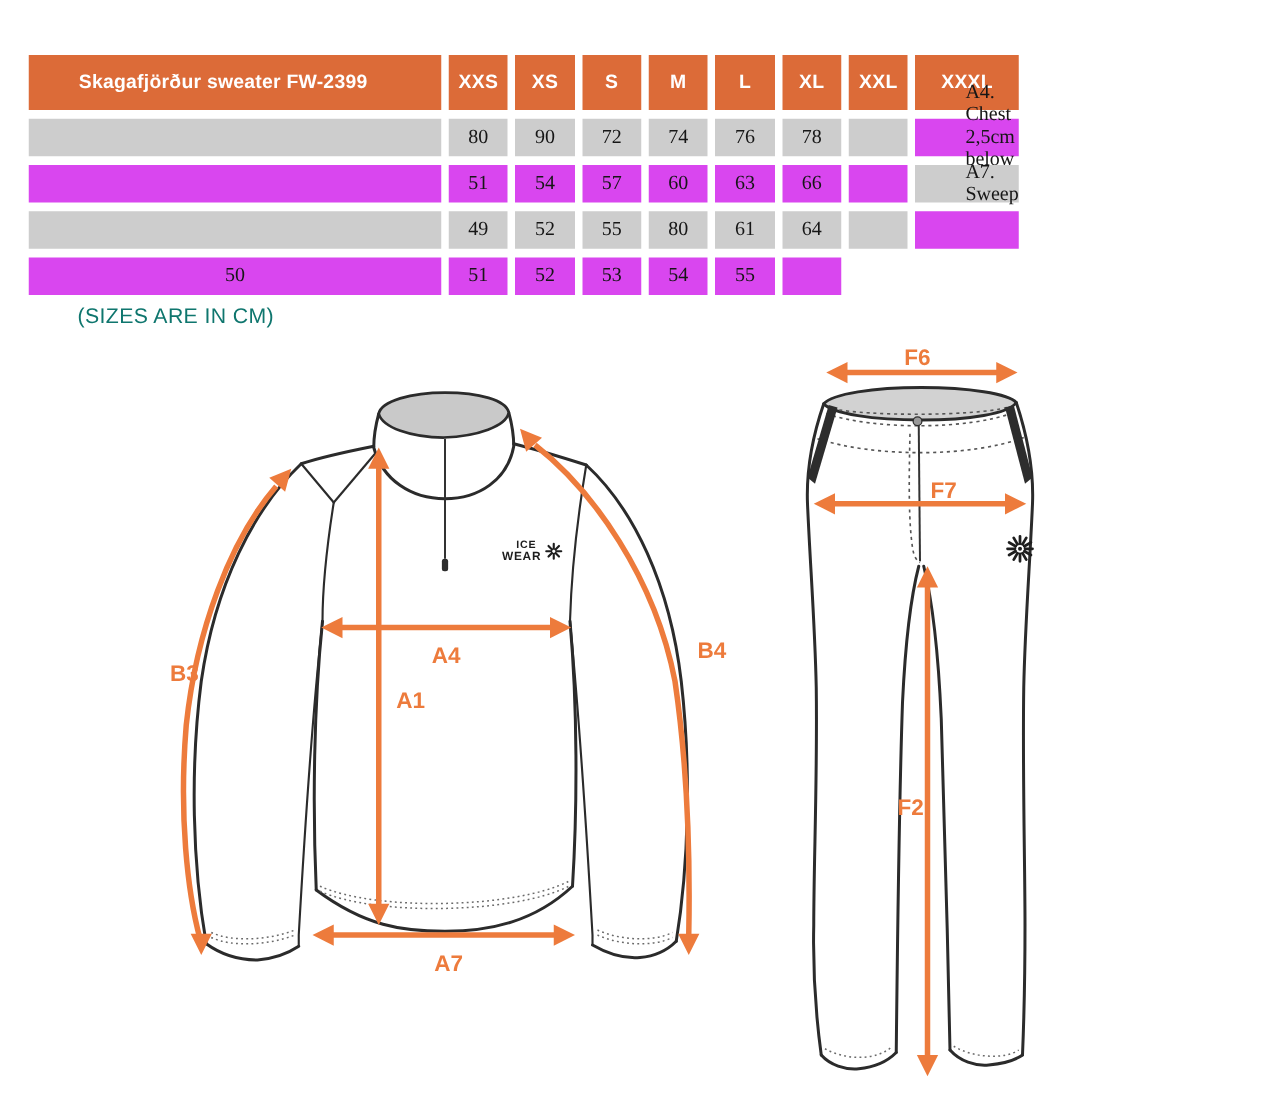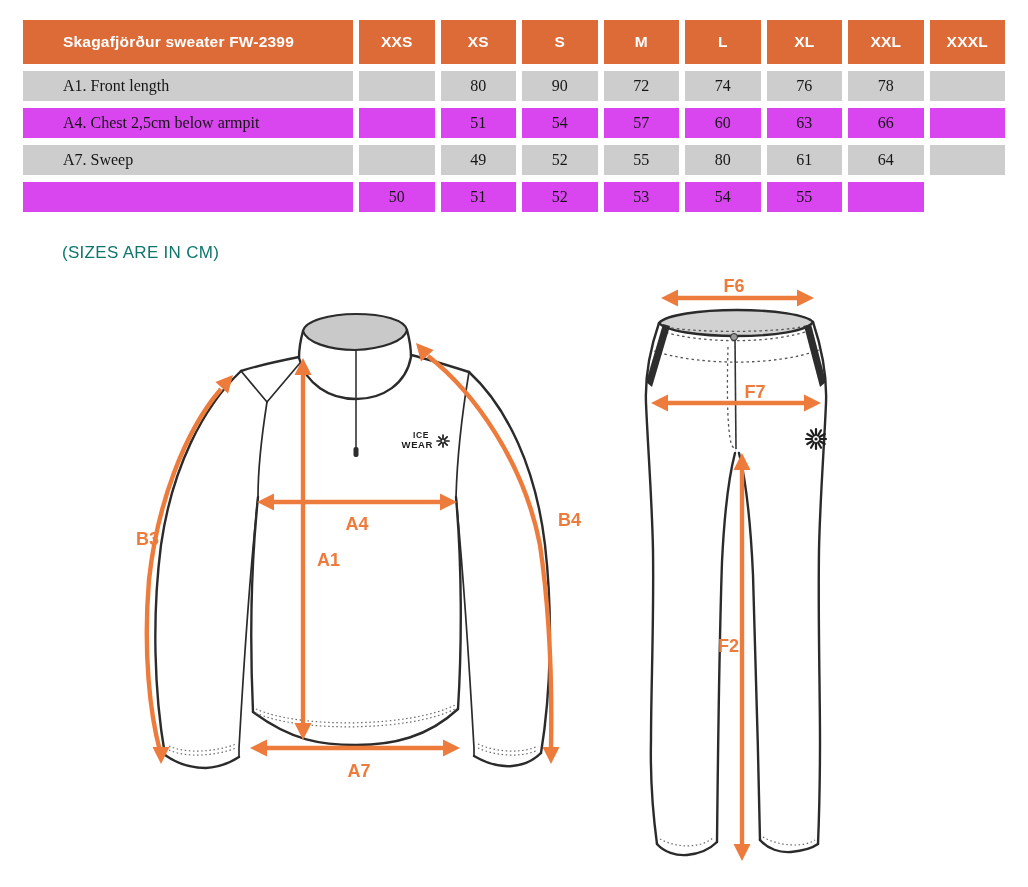--- a/index.html
+++ b/index.html
@@ -1,20 +1,20 @@
 <!DOCTYPE html>
 <html><head>
 <meta charset="utf-8">
 <style>
   html,body{margin:0;padding:0}
   body{width:1028px;height:887px;position:relative;background:#ffffff;
        font-family:"Liberation Sans",sans-serif;overflow:hidden}
 
   
-  .size-table{position:absolute;left:23px;top:20px;width:982px;display:grid;
+  .size-table{position:absolute;left:23px;top:44px;width:792px;display:grid;
               grid-template-columns:330px repeat(8,1fr);
               grid-template-rows:44px repeat(4,30px);
               column-gap:6px;row-gap:7px}
   .hcell{background:#DC6B38;color:#ffffff;font-weight:700;font-size:15.5px;
          display:flex;align-items:center;justify-content:center;letter-spacing:.2px}
   .hcell.title{justify-content:flex-start;padding-left:40px}
   .dcell{font-family:"Liberation Serif",serif;font-size:16px;color:#161616;
          display:flex;align-items:center;justify-content:center}
   .dcell.rlabel{justify-content:flex-start;padding-left:40px}
   .shade-a{background:#CDCDCD}
@@ -45,21 +45,20 @@
   <div class="hcell title">Skagafjörður sweater FW-2399</div>
   <div class="hcell">XXS</div>
   <div class="hcell">XS</div>
   <div class="hcell">S</div>
   <div class="hcell">M</div>
   <div class="hcell">L</div>
   <div class="hcell">XL</div>
   <div class="hcell">XXL</div>
   <div class="hcell">XXXL</div>
 
-  <div class="dcell rlabel shade-a">A1. Front length</div>
   <div class="dcell shade-a"></div>
   <div class="dcell shade-a">80</div>
   <div class="dcell shade-a">90</div>
   <div class="dcell shade-a">72</div>
   <div class="dcell shade-a">74</div>
   <div class="dcell shade-a">76</div>
   <div class="dcell shade-a">78</div>
   <div class="dcell shade-a"></div>
 
   <div class="dcell rlabel shade-b">A4. Chest 2,5cm below armpit</div>

